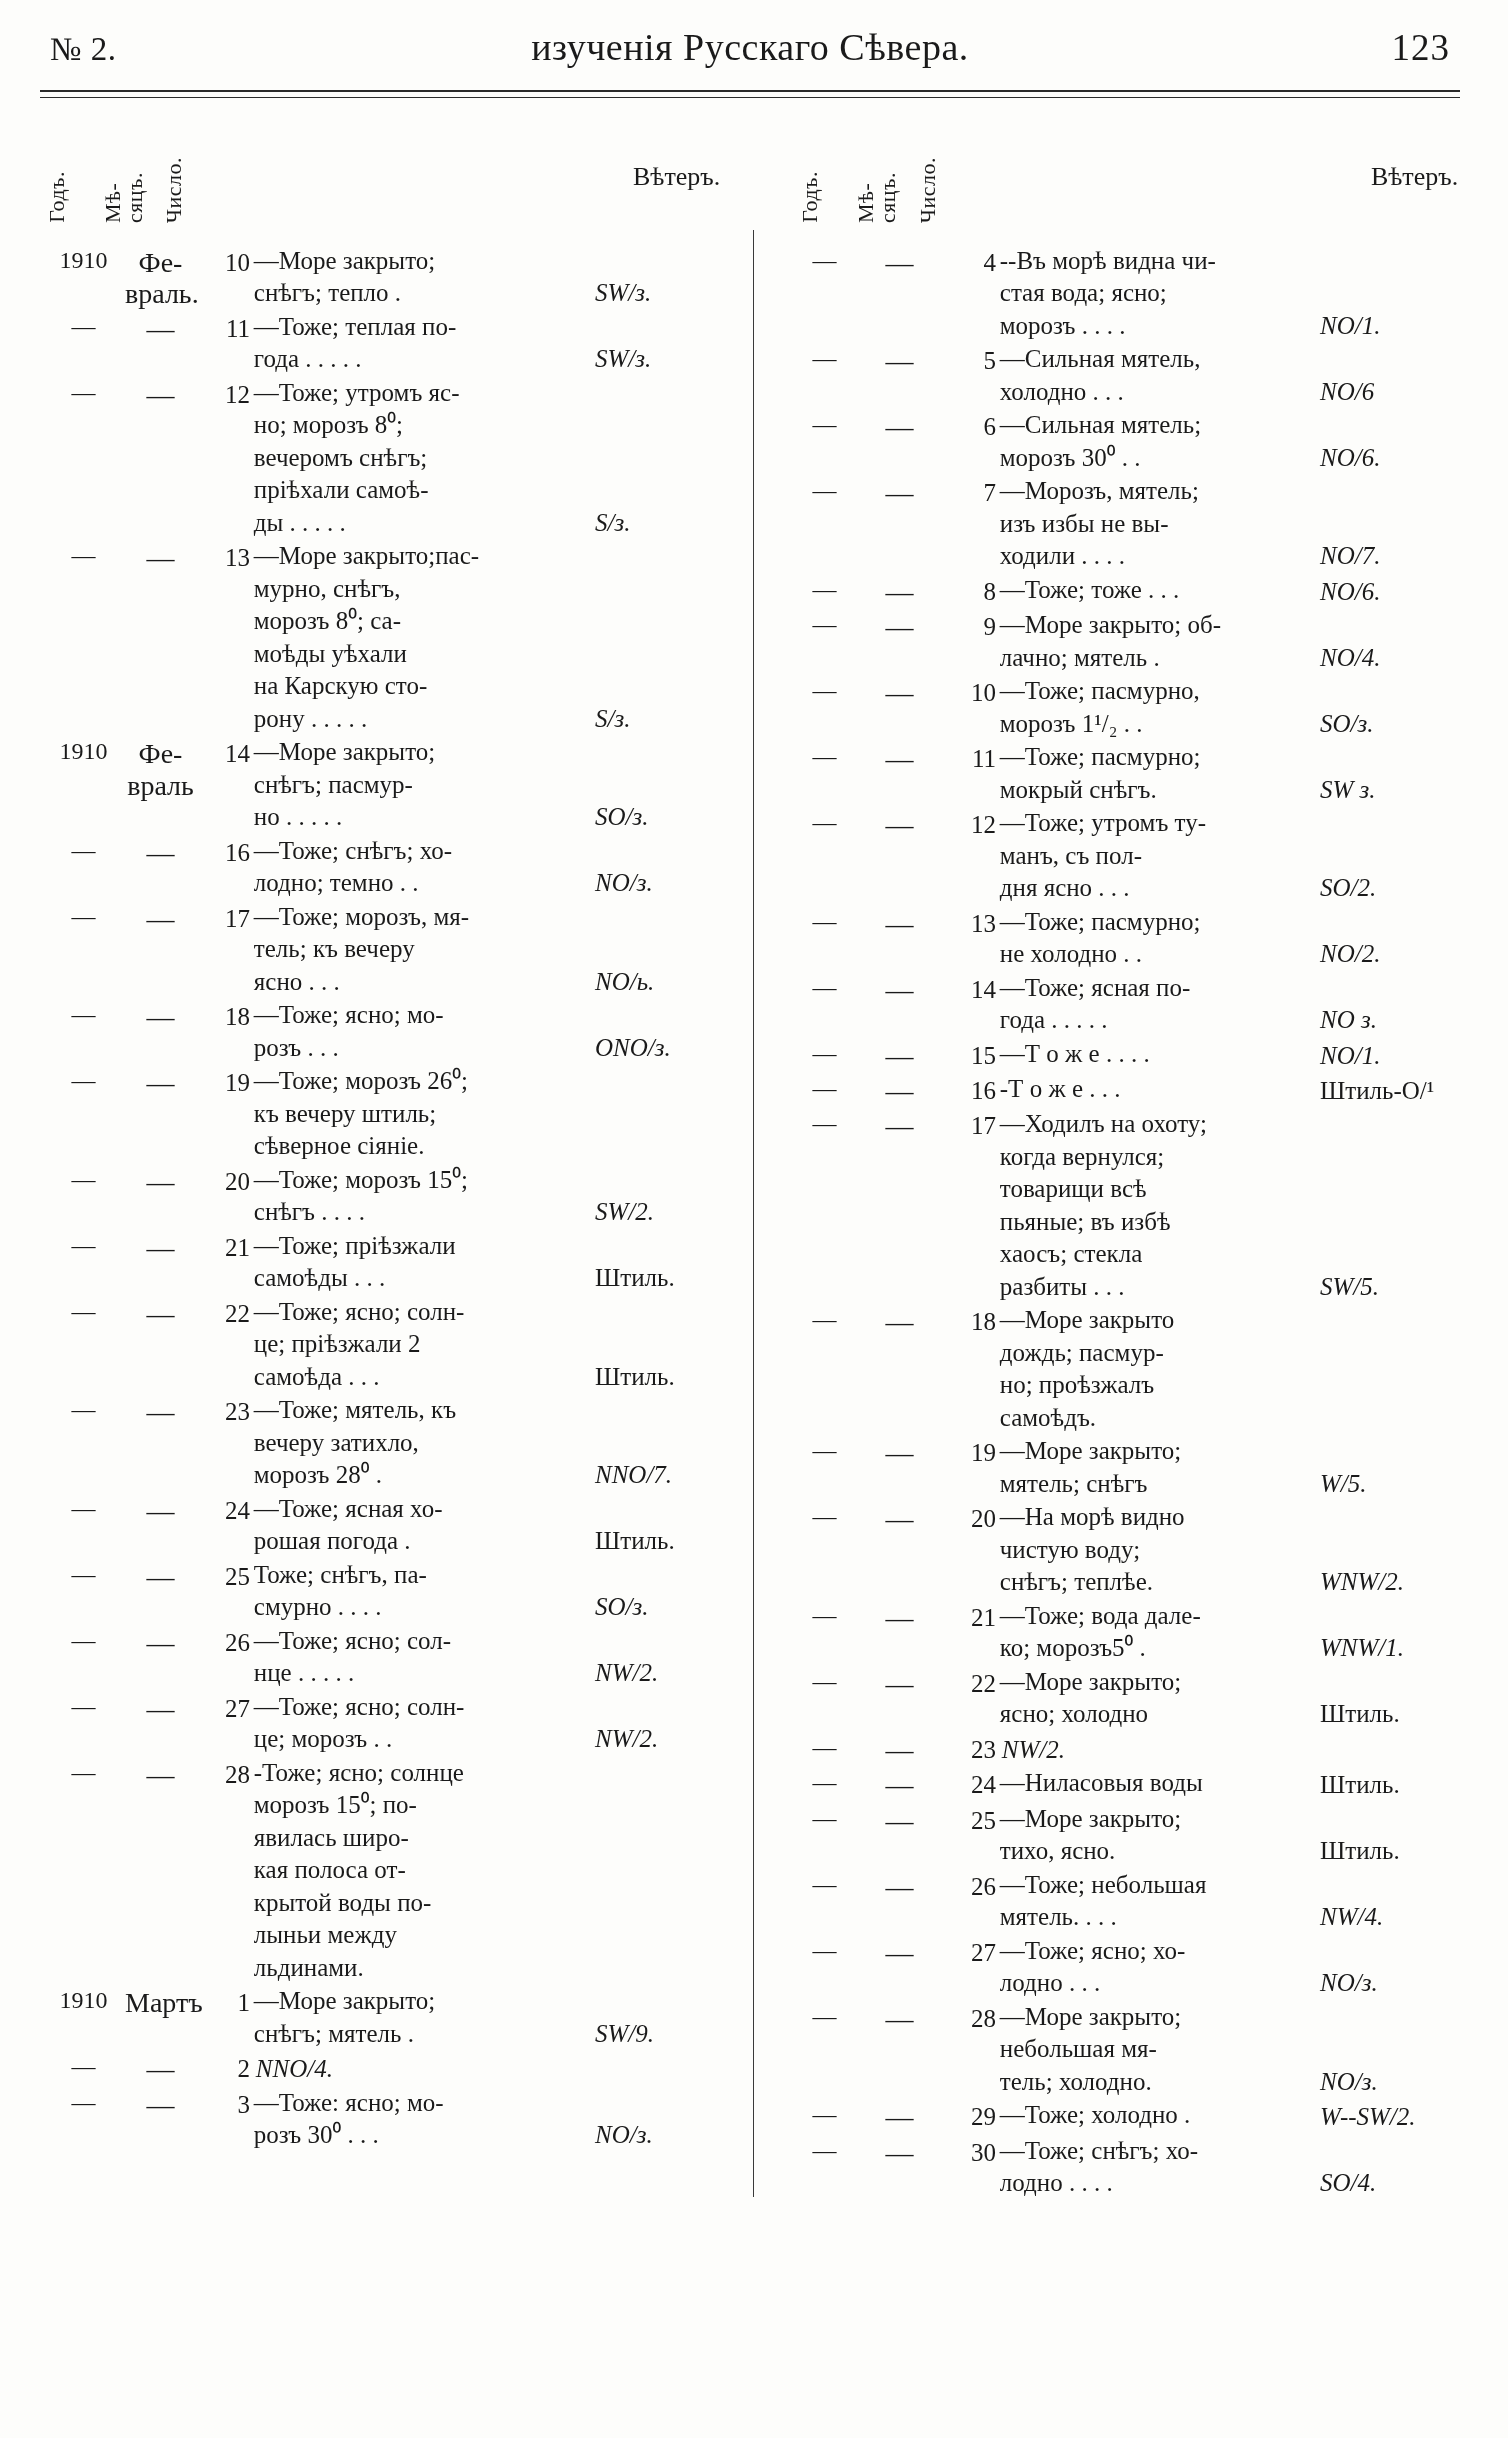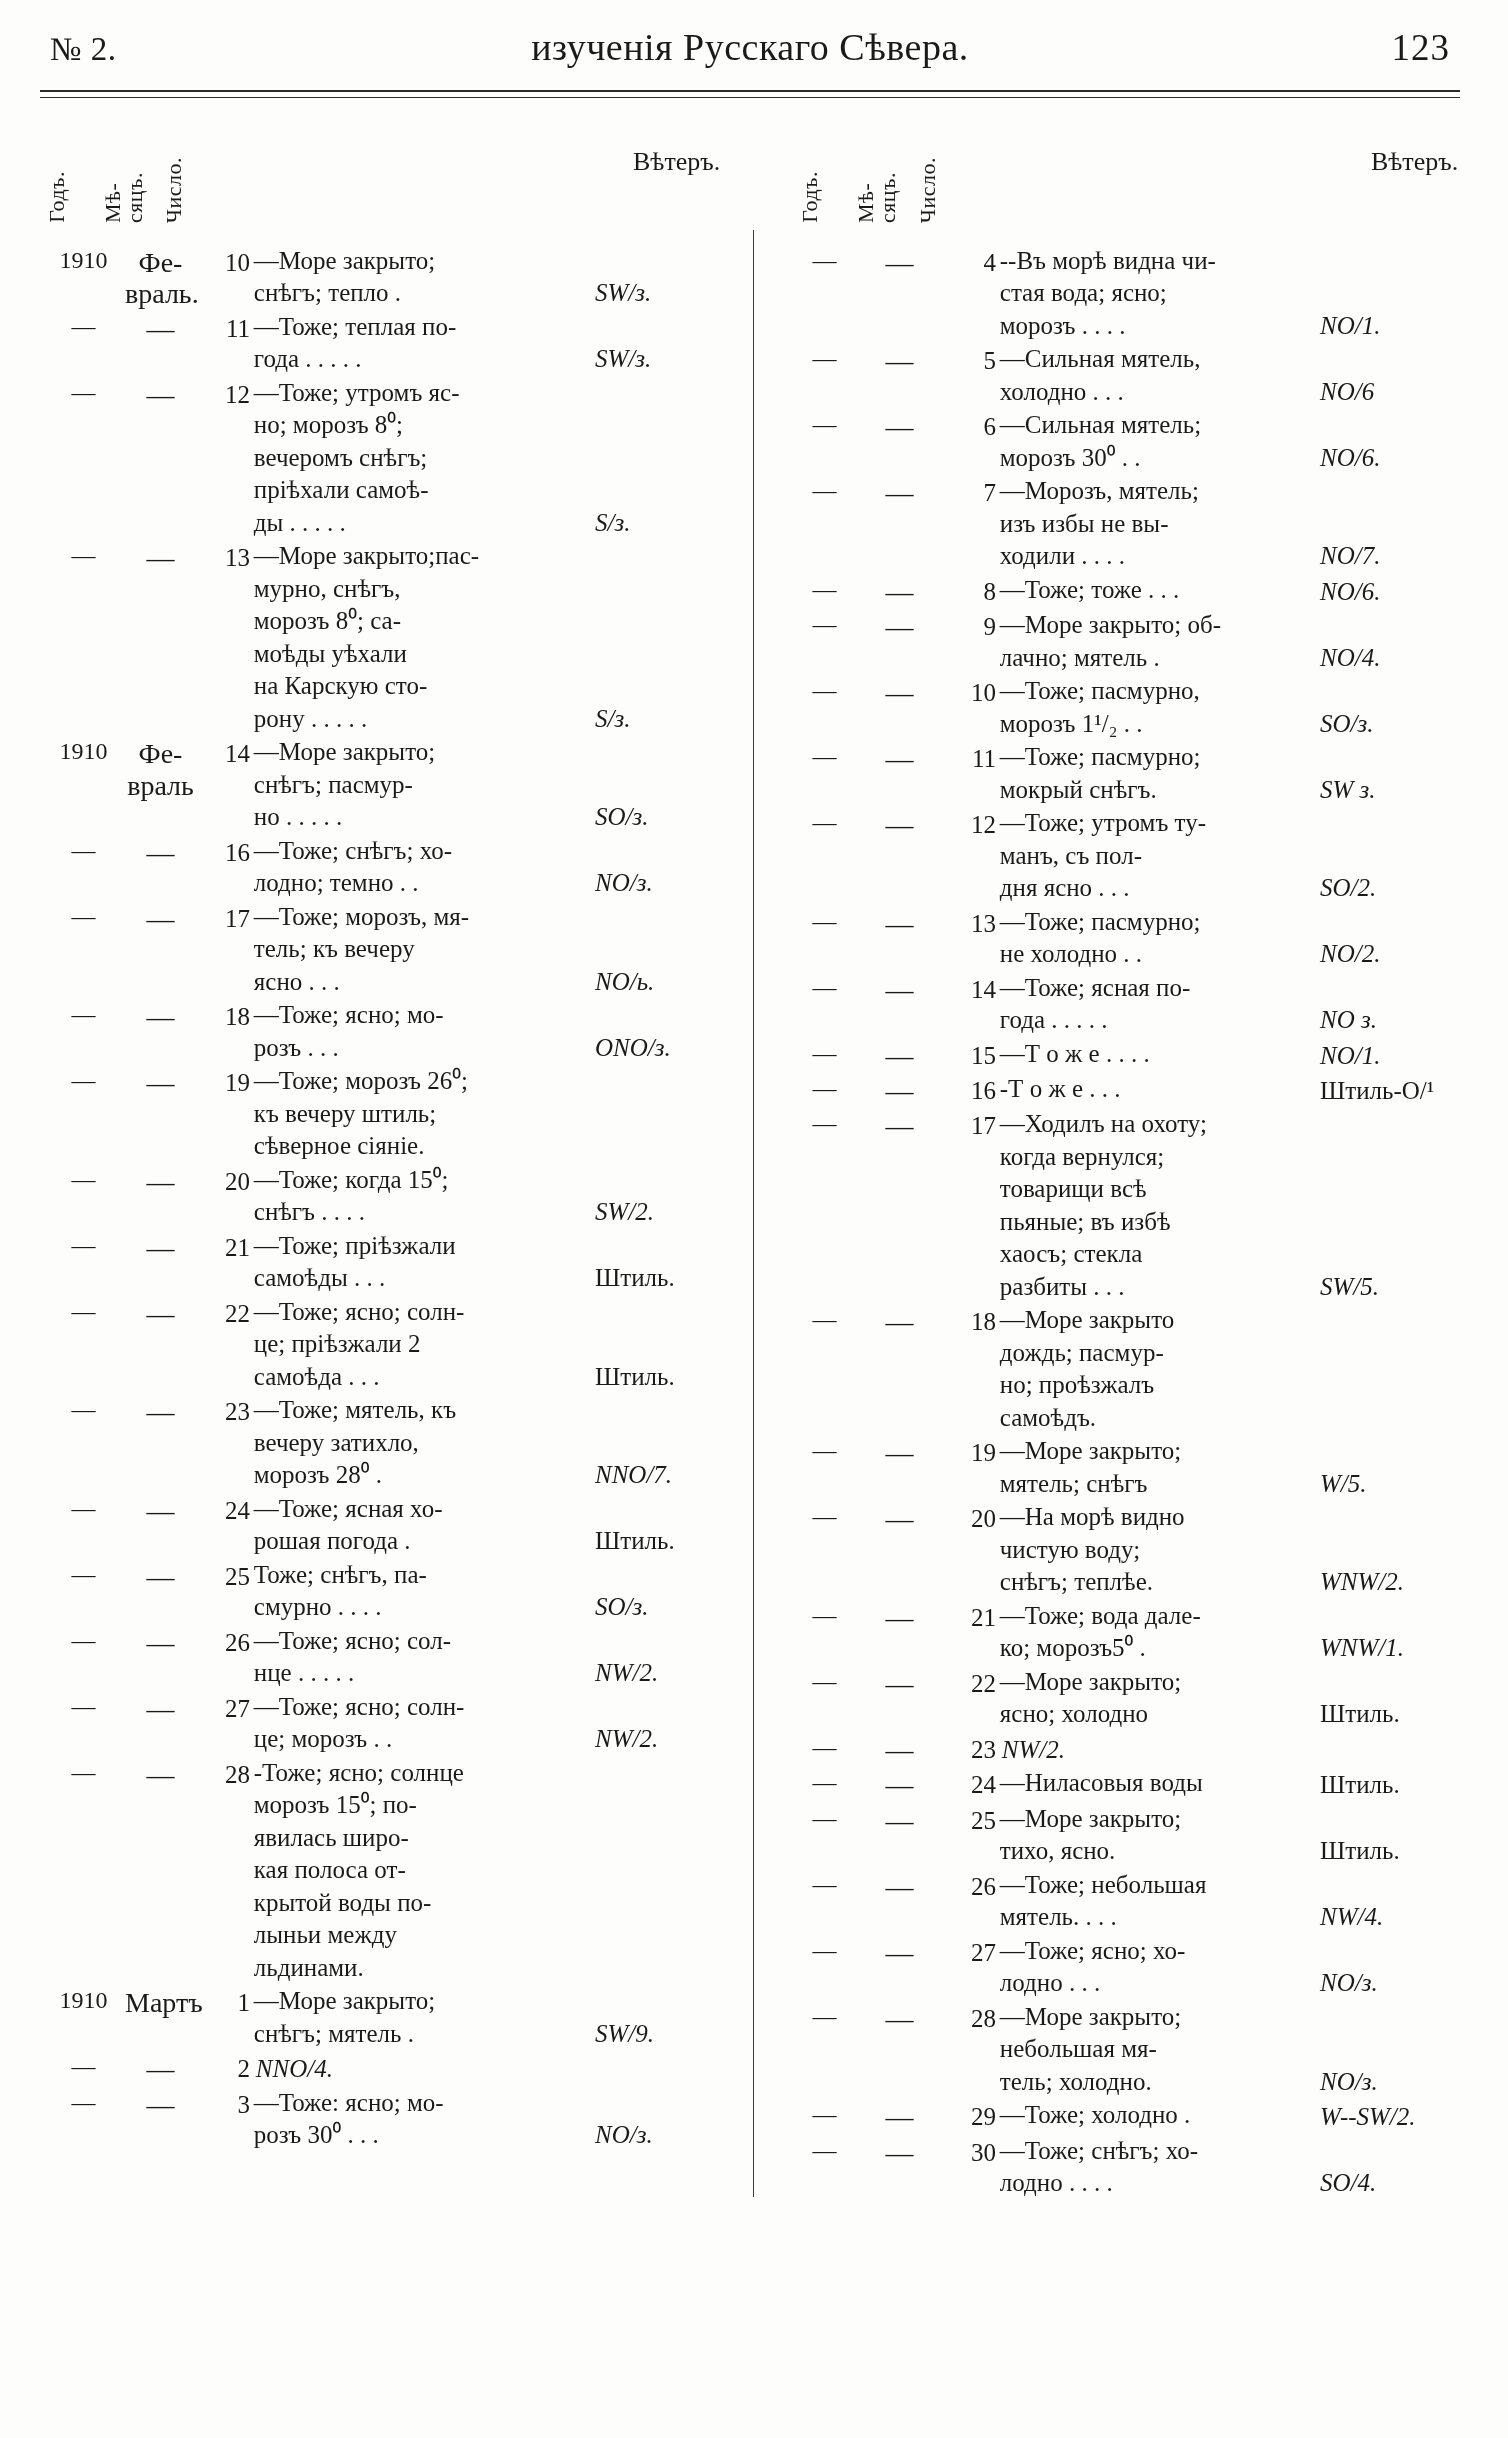--- a/index.html
+++ b/index.html
@@ -96,21 +96,21 @@
     white-space: pre-line;
     text-align: left;
     line-height: 1.0;
   }
   .rot.year  { left: 3.8px; }
   .rot.month { left: 60px; }
   .rot.day   { left: 121px; }
   .wind-head {
     position: absolute;
     right: 7.7px;
-    bottom: 48px;
+    bottom: 33px;
     font-size: 26px;
   }
   .col.right .rot.year  { left: 13.4px; }
   .col.right .rot.month { left: 69px; }
   .col.right .rot.day   { left: 131px; }
   .col.right .wind-head { right: 5.8px; }
 
   
   .rows { margin-top: 20px; }
 
@@ -278,21 +278,21 @@
             <div class="c-day">19</div>
             <div class="c-text">—Тоже; морозъ 26⁰;
 къ вечеру штиль;
 сѣверное сіяніе.</div>
             <div class="c-wind bot"></div>
           </div>
           <div class="row">
             <div class="c-year">—</div>
             <div class="c-month">—</div>
             <div class="c-day">20</div>
-            <div class="c-text">—Тоже; когда 15⁰;
+            <div class="c-text">—Тоже; морозъ 15⁰;
 снѣгъ   .   .   .   .</div>
             <div class="c-wind bot">SW/2.</div>
           </div>
           <div class="row">
             <div class="c-year">—</div>
             <div class="c-month">—</div>
             <div class="c-day">21</div>
             <div class="c-text">—Тоже;  пріѣзжали
 самоѣды  .  .  .</div>
             <div class="c-wind bot upright">Штиль.</div>

